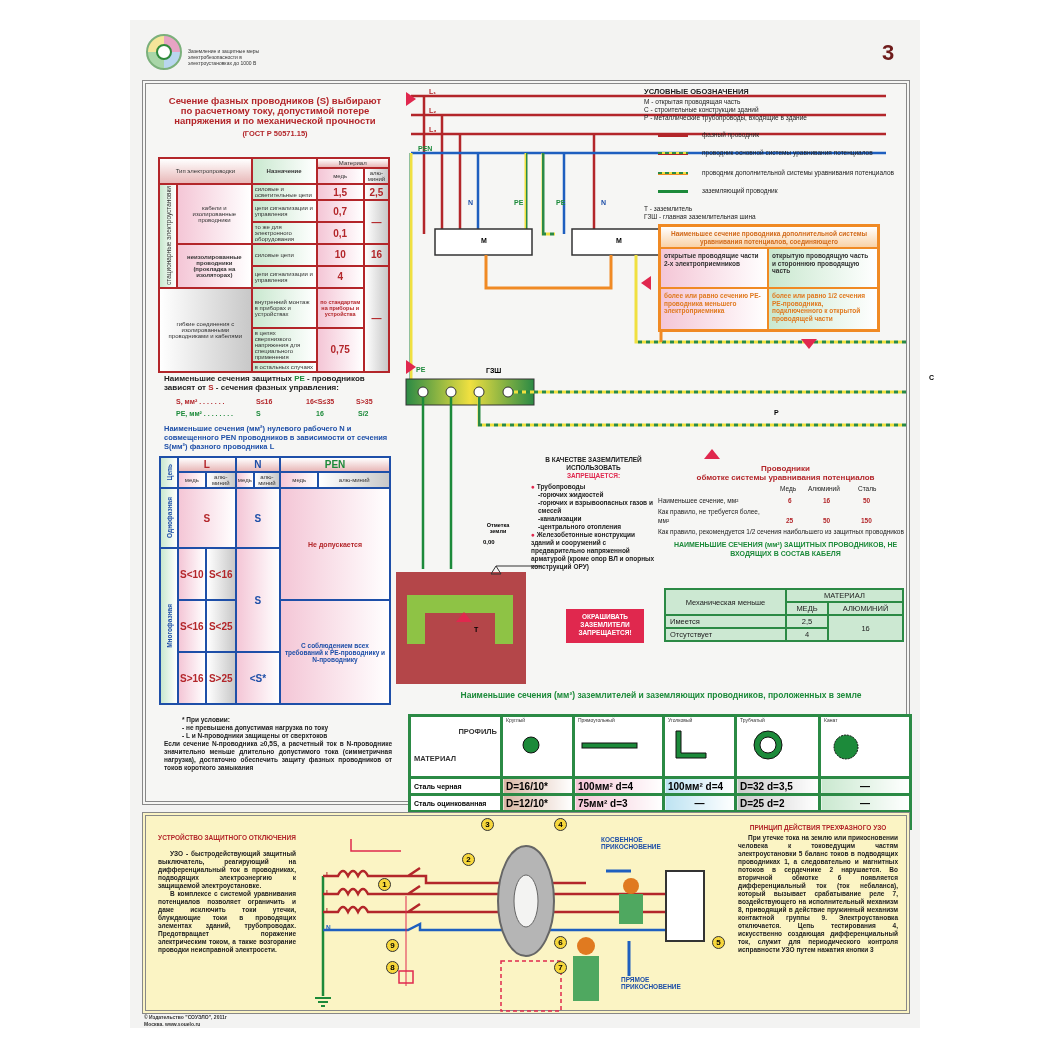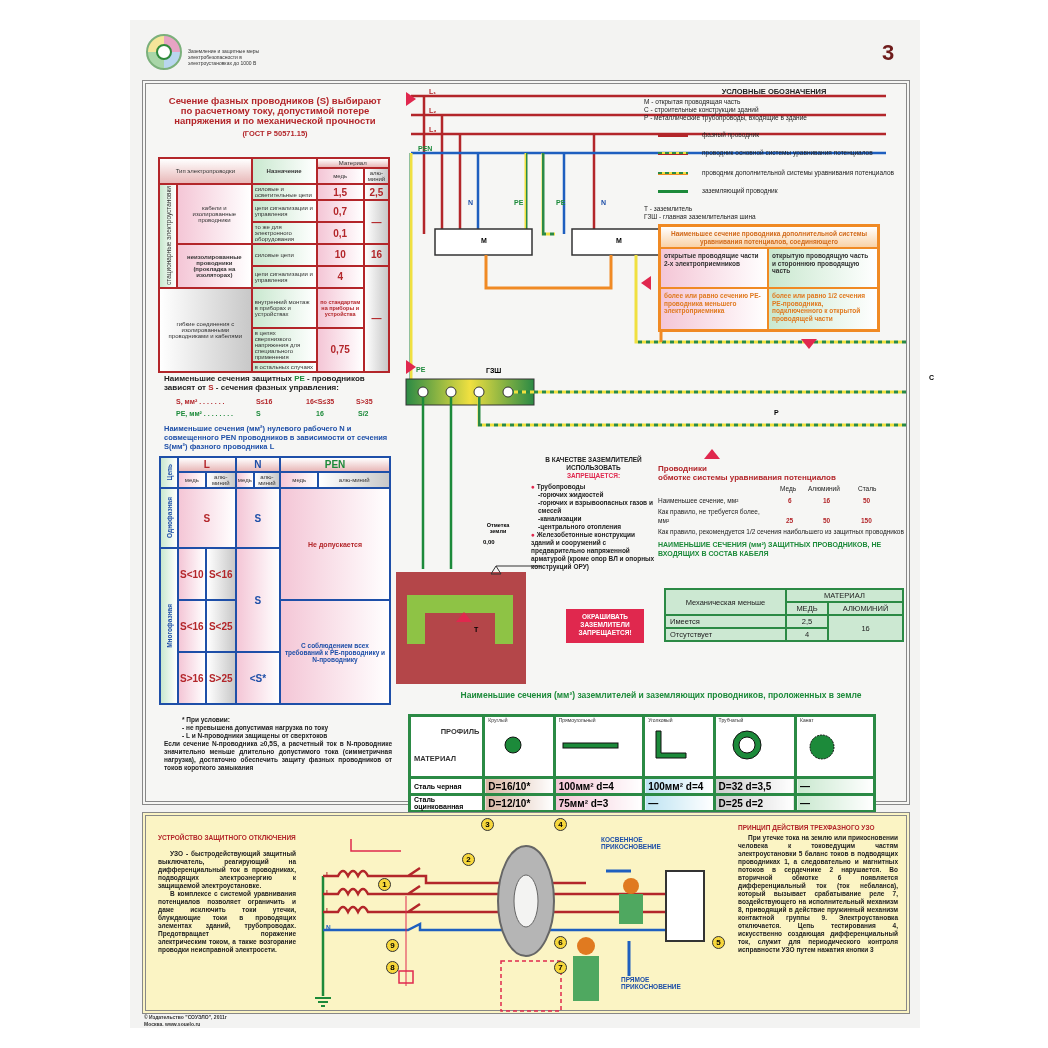--- a/index.html
+++ b/index.html
@@ -28,40 +28,40 @@
 .rdh{background:linear-gradient(180deg,#fff,#e8b8b8)}
 .big{font-size:10px;font-weight:bold;color:#b3262a}
 .pe-block{left:18px;top:290px;width:228px;font-size:8px;font-weight:bold;line-height:9px;color:#222}
 .pe-row{font-size:7px;font-weight:bold;line-height:11px;position:absolute}
 .n-title{left:18px;top:340px;width:228px;font-size:7.5px;font-weight:bold;line-height:9px;color:#1e4fa8}
 .t2{position:absolute;left:13px;top:372px;width:232px;font-size:6px;color:#333}
 .t2 td{border:2px solid #1e4fa8;text-align:center;vertical-align:middle;padding:1px}
 .vtxt{writing-mode:vertical-rl;transform:rotate(180deg);font-size:6.5px;font-weight:bold;color:#1e4fa8}
 .foot-note{left:18px;top:632px;width:228px;font-size:6.5px;line-height:8px;color:#222;font-weight:bold}
 .legend{left:498px;top:4px;width:260px;font-size:6.5px;color:#222;line-height:8px}
-.legend .lt{font-weight:bold;text-align:center;font-size:7.5px;margin-bottom:2px}
+.legend .lt{font-weight:bold;font-size:7.5px;margin-bottom:2px}
 .lline{display:inline-block;width:30px;height:3px;vertical-align:middle;margin-right:14px;margin-left:14px}
 .orange-box{left:512px;top:140px;width:222px;height:108px;border:3px solid #f08a24;background:#fff;font-size:6.5px;line-height:7.5px}
 .ob-h{position:absolute;left:0;top:0;width:216px;height:22px;background:linear-gradient(180deg,#fff,#f9d2a6);color:#d26a1a;font-weight:bold;text-align:center;padding-top:3px;border-bottom:2px solid #f08a24}
 .ob-c{position:absolute;padding:3px;font-weight:bold}
 .zap{left:385px;top:372px;width:125px;font-size:6.5px;font-weight:bold;color:#222;line-height:8px}
 .zap .h{text-align:center}
 .zap-btn{left:420px;top:525px;width:78px;height:34px;background:#e0284e;color:#fff;font-size:6.5px;font-weight:bold;text-align:center;padding-top:4px;line-height:8px}
 .eqp{left:512px;top:380px;width:255px;font-size:6.5px;line-height:9px;color:#222}
 .t3{position:absolute;left:518px;top:490px;width:240px;font-size:7.5px;color:#222;background:#2b8a45}
 .t3 td{border:2px solid #2b8a45;background:#cce8d2;padding:1px 4px;text-align:center}
 .gtitle{left:260px;top:606px;width:510px;text-align:center;font-size:8.5px;font-weight:bold;color:#1c8a3a;line-height:10px}
-.t4{position:absolute;left:262px;top:630px;width:468px;font-size:7px;background:#2b8a45}
+.t4{position:absolute;left:262px;top:630px;width:504px;font-size:7px;background:#2b8a45}
 .t4 td{border:3px solid #2b8a45;padding:0 3px;height:17px;font-weight:bold}
 .t4 .hd{background:#fff;height:62px;vertical-align:top;font-size:5px;color:#333;font-weight:normal}
 .vb{font-size:10px}
 .gfoot{left:270px;top:750px;width:500px;text-align:center;font-size:6.5px;font-weight:bold;color:#222}
 .uzo-l{left:12px;top:12px;width:138px;font-size:6.5px;line-height:8px;color:#222;font-weight:bold;text-align:justify}
 .uzo-r{left:592px;top:8px;width:160px;font-size:6.5px;line-height:8px;color:#222;font-weight:bold;text-align:justify}
-.cen{text-align:left}
+.cen{text-align:center}
 .num{display:inline-block;width:13px;height:13px;border-radius:50%;background:#f7d73a;border:1px solid #333;text-align:center;font-size:8px;font-weight:bold;line-height:11px;position:absolute}
 .copy{left:14px;top:994px;font-size:5px;color:#333;line-height:7px;font-weight:bold}
 .arr-r{width:0;height:0;border-top:7px solid transparent;border-bottom:7px solid transparent;border-left:10px solid #e0284e;position:absolute}
 .arr-u{width:0;height:0;border-left:8px solid transparent;border-right:8px solid transparent;border-bottom:10px solid #e0284e;position:absolute}
 .arr-d{width:0;height:0;border-left:8px solid transparent;border-right:8px solid transparent;border-top:10px solid #e0284e;position:absolute}
 .arr-l{width:0;height:0;border-top:7px solid transparent;border-bottom:7px solid transparent;border-right:10px solid #e0284e;position:absolute}
 </style>
 </head>
 <body>
 

